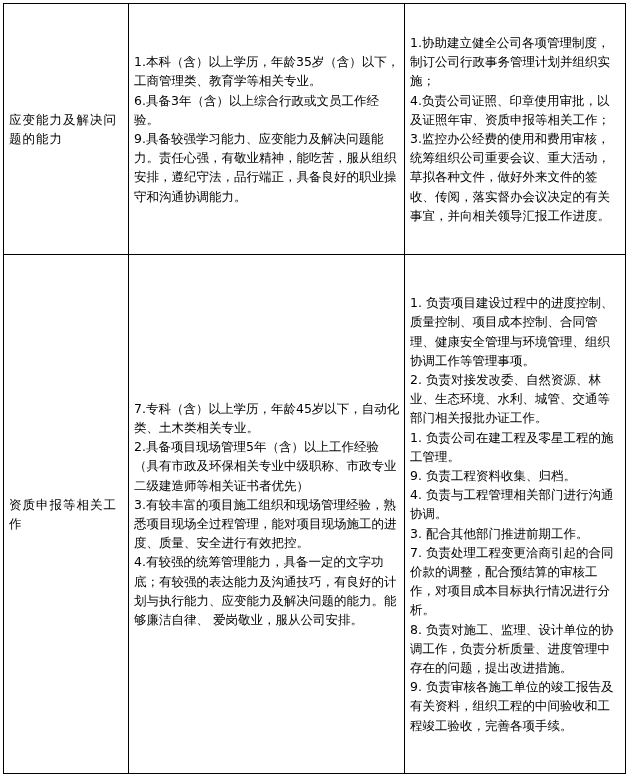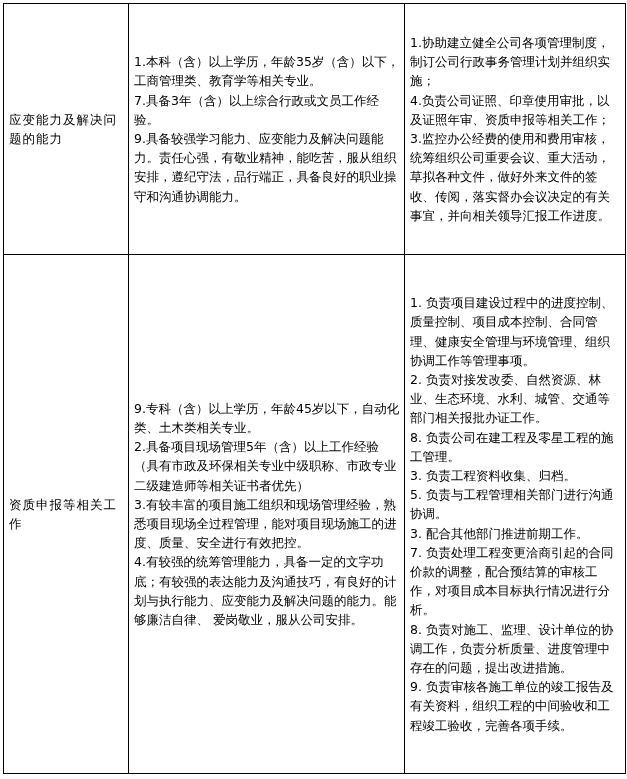--- a/index.html
+++ b/index.html
@@ -48,45 +48,45 @@
       <col class="c2">
       <col class="c3">
   </colgroup>
   <tbody>
     <tr class="r1">
       <td class="pos">
         <span>应变能力及解决问题的能力</span>
       </td>
       <td>
         <span class="line">1.本科（含）以上学历，年龄35岁（含）以下，工商管理类、教育学等相关专业。</span>
-        <span class="line">7.具备3年（含）以上综合行政或文员工作经验。</span>
+        <span class="line">6.具备3年（含）以上综合行政或文员工作经验。</span>
         <span class="line">9.具备较强学习能力、应变能力及解决问题能力。责任心强，有敬业精神，能吃苦，服从组织安排，遵纪守法，品行端正，具备良好的职业操守和沟通协调能力。</span>
       </td>
       <td>
         <span class="line">1.协助建立健全公司各项管理制度，制订公司行政事务管理计划并组织实施；</span>
         <span class="line">4.负责公司证照、印章使用审批，以及证照年审、资质申报等相关工作；</span>
         <span class="line">3.监控办公经费的使用和费用审核，统筹组织公司重要会议、重大活动，草拟各种文件，做好外来文件的签收、传阅，落实督办会议决定的有关事宜，并向相关领导汇报工作进度。</span>
       </td>
     </tr>
     <tr class="r2">
       <td class="pos">
         <span>资质申报等相关工作</span>
       </td>
       <td>
-        <span class="line">9.专科（含）以上学历，年龄45岁以下，自动化类、土木类相关专业。</span>
+        <span class="line">7.专科（含）以上学历，年龄45岁以下，自动化类、土木类相关专业。</span>
         <span class="line">2.具备项目现场管理5年（含）以上工作经验（具有市政及环保相关专业中级职称、市政专业二级建造师等相关证书者优先）</span>
         <span class="line">3.有较丰富的项目施工组织和现场管理经验，熟悉项目现场全过程管理，能对项目现场施工的进度、质量、安全进行有效把控。</span>
         <span class="line">4.有较强的统筹管理能力，具备一定的文字功底；有较强的表达能力及沟通技巧，有良好的计划与执行能力、应变能力及解决问题的能力。能够廉洁自律、 爱岗敬业，服从公司安排。</span>
       </td>
       <td>
         <span class="line">1. 负责项目建设过程中的进度控制、质量控制、项目成本控制、合同管理、健康安全管理与环境管理、组织协调工作等管理事项。</span>
         <span class="line">2. 负责对接发改委、自然资源、林业、生态环境、水利、城管、交通等部门相关报批办证工作。</span>
-        <span class="line">8. 负责公司在建工程及零星工程的施工管理。</span>
-        <span class="line">3. 负责工程资料收集、归档。</span>
-        <span class="line">5. 负责与工程管理相关部门进行沟通协调。</span>
+        <span class="line">1. 负责公司在建工程及零星工程的施工管理。</span>
+        <span class="line">9. 负责工程资料收集、归档。</span>
+        <span class="line">4. 负责与工程管理相关部门进行沟通协调。</span>
         <span class="line">3. 配合其他部门推进前期工作。</span>
         <span class="line">7. 负责处理工程变更洽商引起的合同价款的调整，配合预结算的审核工作，对项目成本目标执行情况进行分析。</span>
         <span class="line">8. 负责对施工、监理、设计单位的协调工作，负责分析质量、进度管理中存在的问题，提出改进措施。</span>
         <span class="line">9. 负责审核各施工单位的竣工报告及有关资料，组织工程的中间验收和工程竣工验收，完善各项手续。</span>
       </td>
     </tr>
   </tbody>
 </table>
 
 </body></html>

